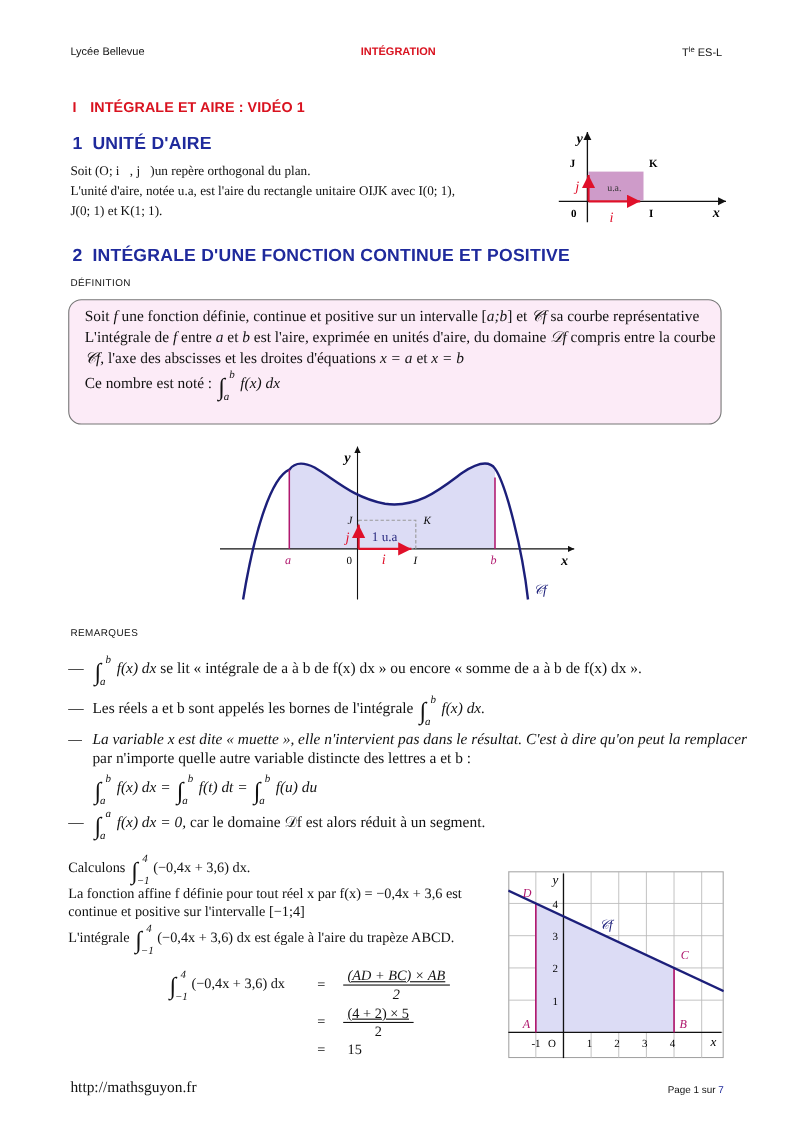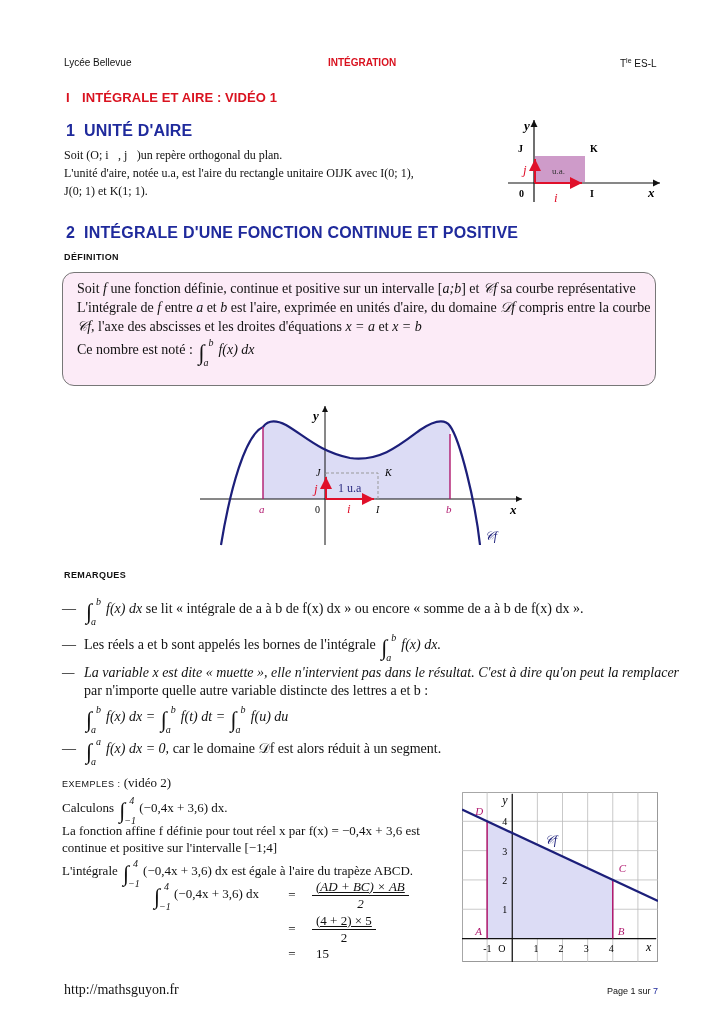--- a/index.html
+++ b/index.html
@@ -1,27 +1,27 @@
 <!DOCTYPE html>
 <html><head>
 <meta charset="utf-8">
 <style>
   html, body { margin:0; padding:0; background:#ffffff; }
   body { width:724px; height:1024px; position:relative; overflow:hidden; font-family:"Liberation Serif", serif; color:#111; }
   .abs { position:absolute; }
   .sans { font-family:"Liberation Sans", sans-serif; }
-  .hdr { font-size:10px; top:57px;text-align:right; }
+  .hdr { font-size:10px; top:42px;text-align:right; }
   .red { color:#d9121f; }
   .blue { color:#1f2a9c; }
   .secI { left:66px; top:90px; font-size:13px; font-weight:bold; letter-spacing:0.1px; }
   .secI .num { display:inline-block; width:16px; }
   .sub { font-size:16px; font-weight:bold; letter-spacing:0.2px; }
   .sub .num { display:inline-block; width:18px; }
   .body14 { font-size:12px; line-height:18px; }
-  .smallcaps { font-size:9px; font-weight:bold; letter-spacing:0.4px; }
+  .smallcaps { font-size:9px; font-weight:normal; letter-spacing:0.4px; }
   .defbox { left:62px; top:272px; width:594px; height:114px; border:1.2px solid #777; border-radius:12px; background:#fcebf7; box-sizing:border-box; padding:6px 14px; font-size:14px; line-height:19px; }
   .it { font-style:italic; }
   .intg { display:inline-block; position:relative; font-size:22px; line-height:14px; vertical-align:-6px; margin:0 14px 0 2px; font-style:italic; }
   .intg .up { position:absolute; font-size:10px; top:-8px; left:10px; font-style:italic; line-height:10px; }
   .intg .lo { position:absolute; font-size:10px; top:12px; left:5px; font-style:italic; line-height:10px; }
   .rem { left:62px; font-size:14px; line-height:18px; }
   .dash { display:inline-block; width:22px; }
   .footer-url { left:64px; top:982px; font-size:14px; }
   .footer-page { left:607px; top:986px; font-size:9px; }
   .frac { display:inline-block; text-align:center; vertical-align:middle; }
@@ -127,21 +127,20 @@
     <span class="intg">∫<span class="up">b</span><span class="lo">a</span></span><span class="it">f(x) dx =</span>
     <span class="intg">∫<span class="up">b</span><span class="lo">a</span></span><span class="it">f(t) dt =</span>
     <span class="intg">∫<span class="up">b</span><span class="lo">a</span></span><span class="it">f(u) du</span>
   </div>
 </div>
 <div class="abs rem" style="top:740px;white-space:nowrap;">
   <span class="dash">—</span><span class="intg">∫<span class="up">a</span><span class="lo">a</span></span><span class="it">f(x) dx = 0,</span><span> car le domaine 𝒟f est alors réduit à un segment.</span>
 </div>
 
 <div class="abs" style="left:62px;top:774px;font-size:13px;line-height:17px;width:395px;">
-  <div><span class="sans" style="font-size:9px;letter-spacing:0.5px;">EXEMPLES :</span> <span>(vidéo 2)</span></div>
   <div style="margin-top:6px;white-space:nowrap;"><span>Calculons </span><span class="intg">∫<span class="up">4</span><span class="lo">−1</span></span><span>(−0,4x + 3,6) dx.</span></div>
   <div style="margin-top:4px;white-space:nowrap;">La fonction affine f définie pour tout réel x par f(x) = −0,4x + 3,6 est</div>
   <div>continue et positive sur l'intervalle [−1;4]</div>
   <div style="margin-top:6px;white-space:nowrap;"><span>L'intégrale </span><span class="intg">∫<span class="up">4</span><span class="lo">−1</span></span><span>(−0,4x + 3,6) dx</span><span> est égale à l'aire du trapèze ABCD.</span></div>
 </div>
 
 <div class="abs" style="left:152px;top:878px;font-size:13px;">
   <div style="display:flex;align-items:center;height:34px;">
     <span style="width:108px;white-space:nowrap;"><span class="intg">∫<span class="up">4</span><span class="lo">−1</span></span><span>(−0,4x + 3,6) dx</span></span>
     <span style="width:40px;text-align:center;margin-left:12px;">=</span>

